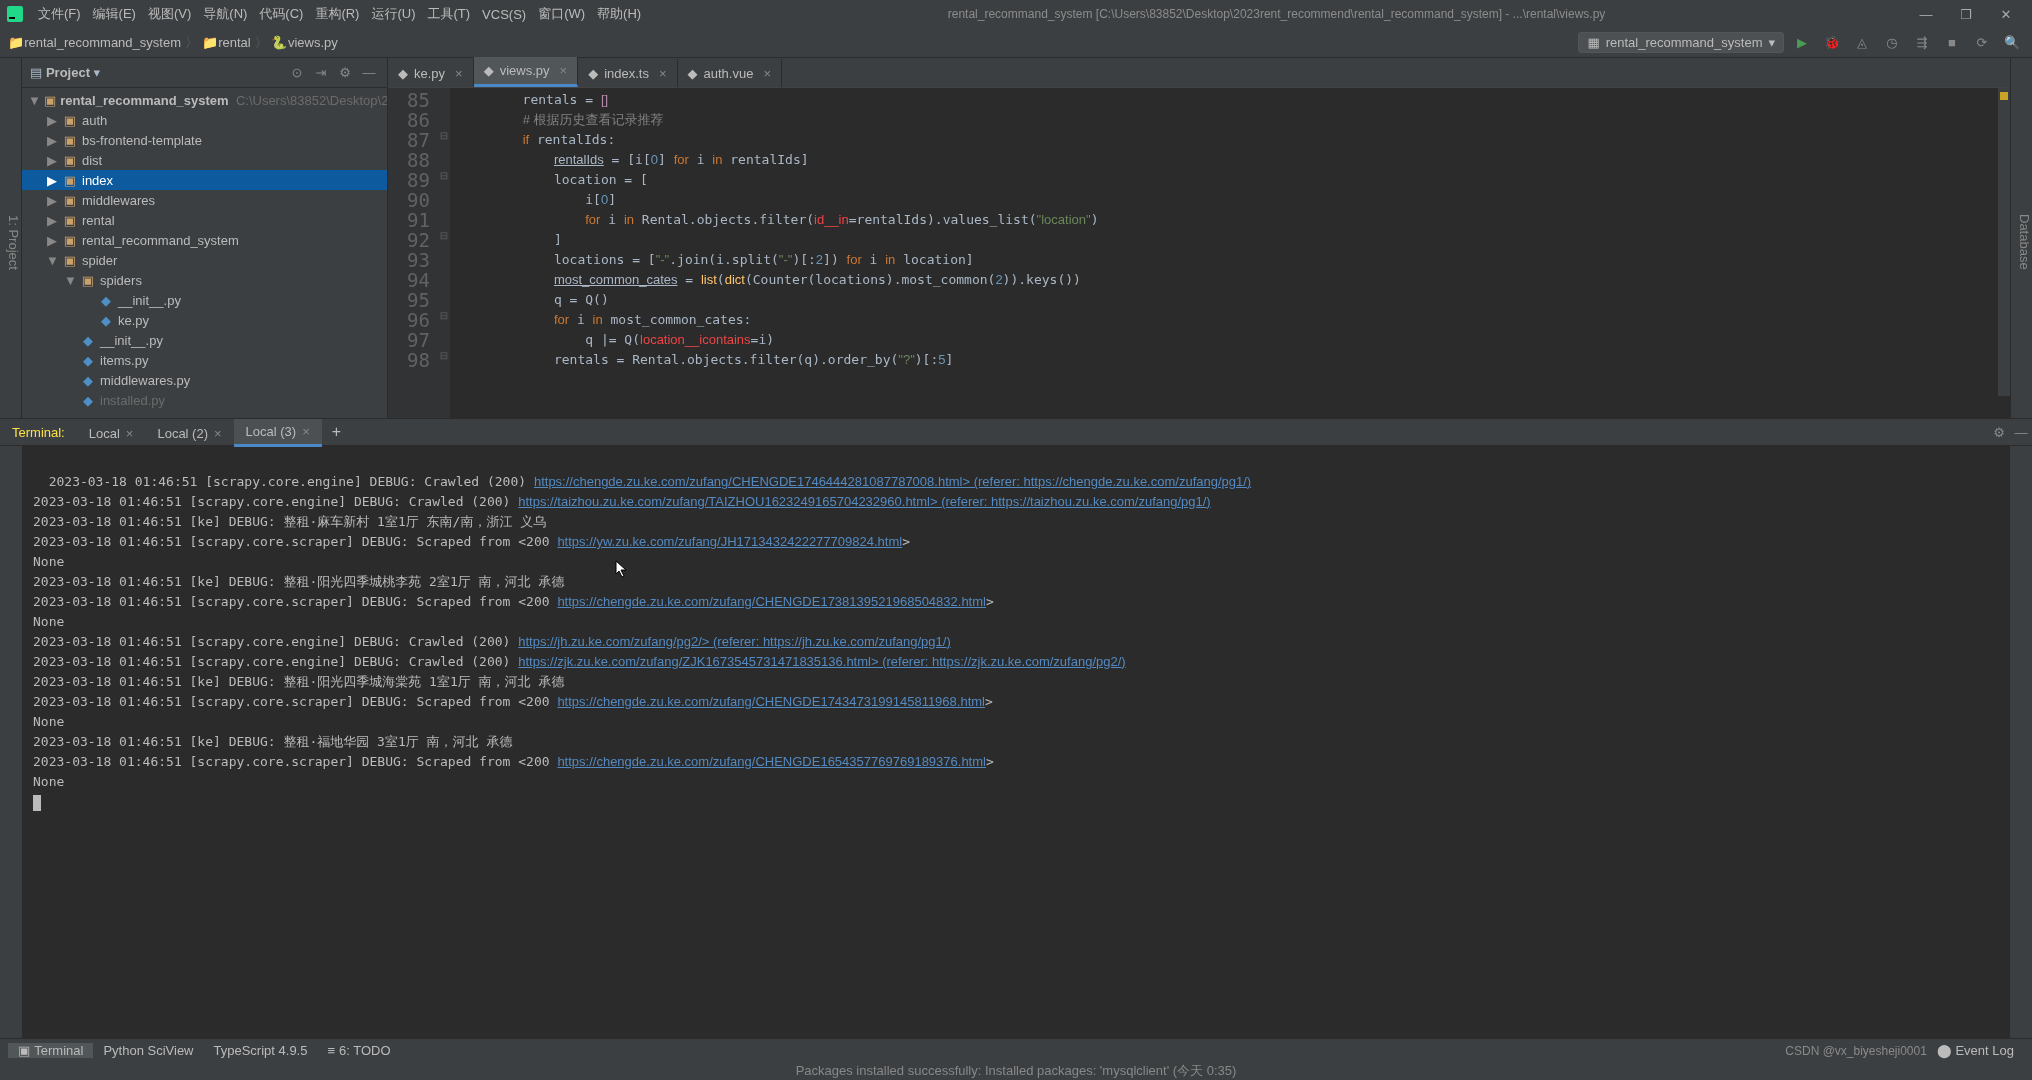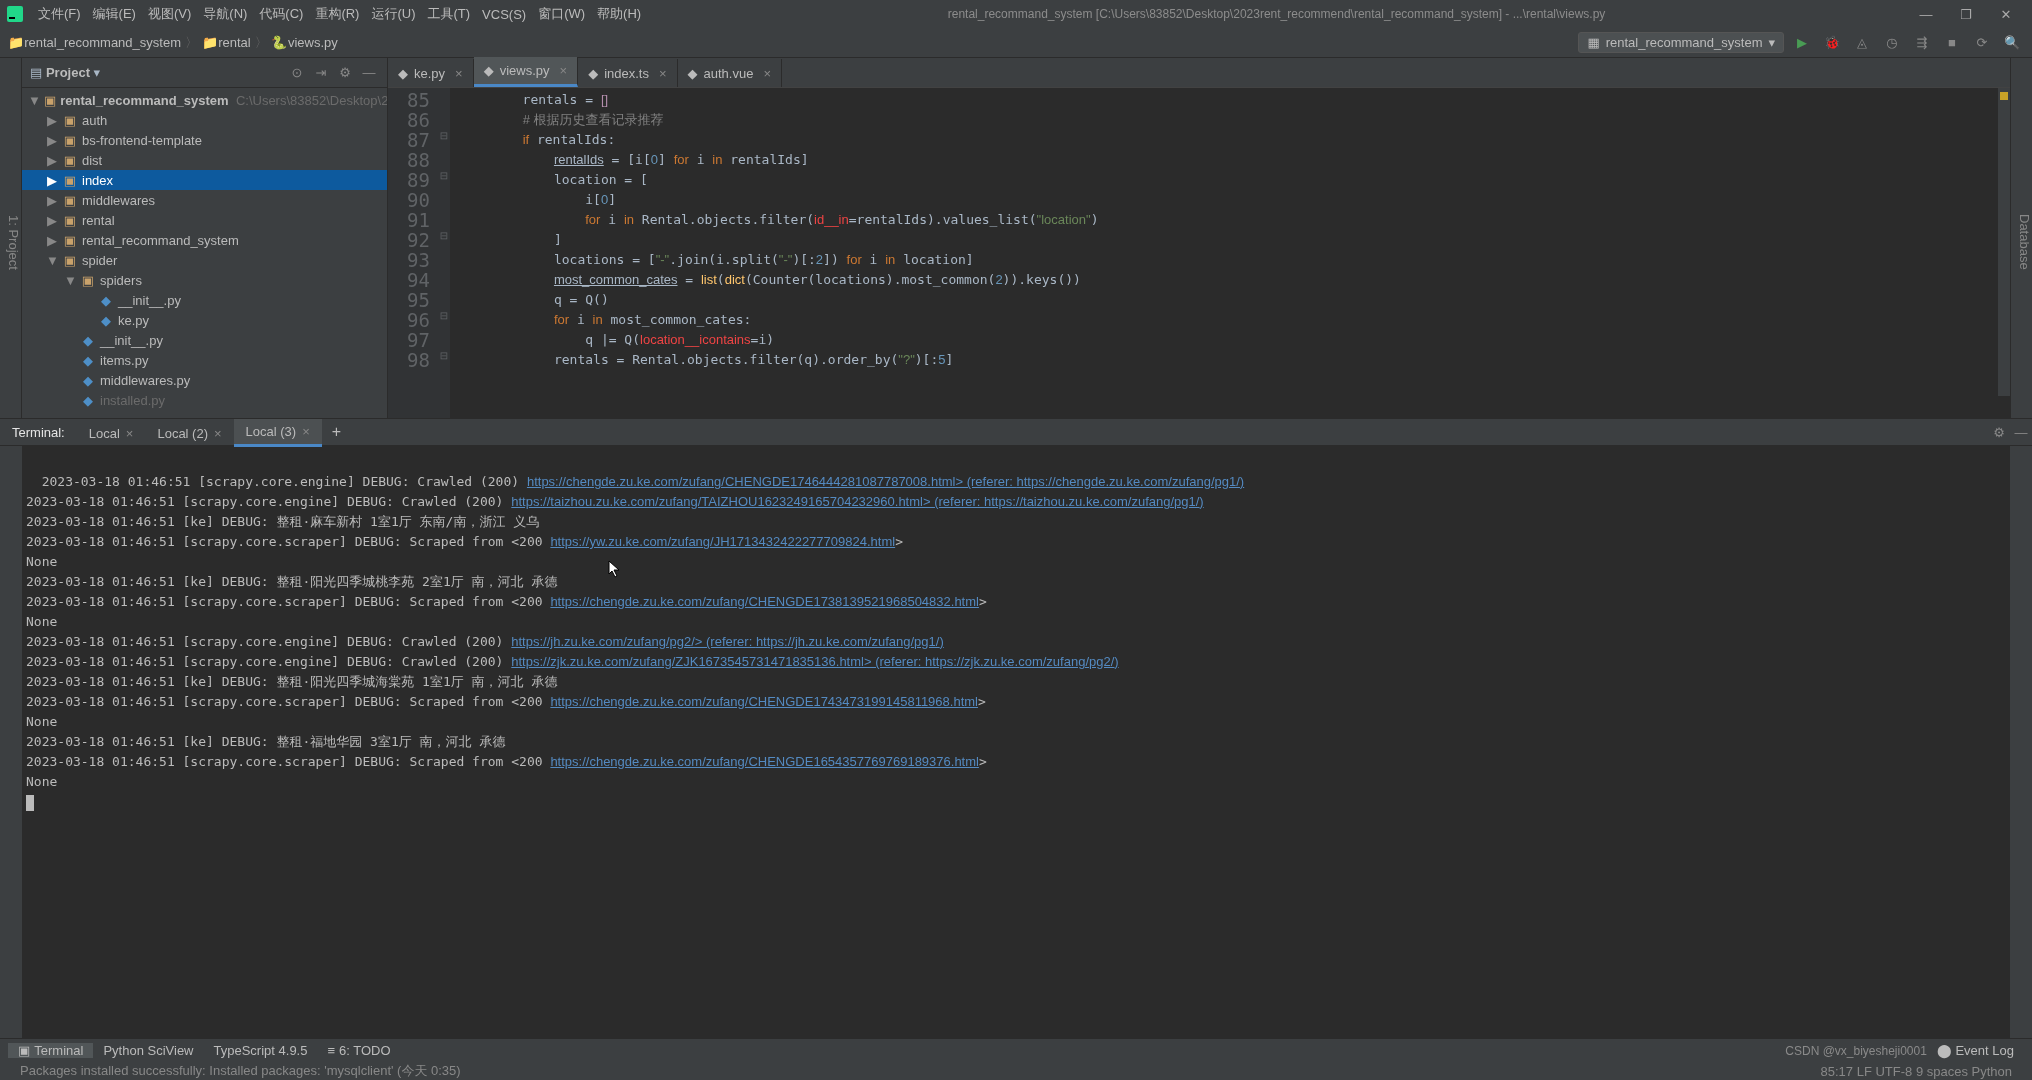--- a/index.html
+++ b/index.html
@@ -61,43 +61,43 @@
 .cm { color:#808080; }
 .fn { color:#ffc66d; }
 .hl { color:#b48ead; }
 .param { color:#ef4444; }
 .crumb2 { height:22px; background:#3c3f41; padding:0 12px; display:flex; align-items:center; color:#888; font-size:12px; border-top:1px solid #2b2b2b; }
 .editor .stripe { position:absolute; right:0; top:30px; width:12px; bottom:22px; background:#3c3f41; }
 .editor .stripe .warn { position:absolute; top:4px; left:2px; width:8px; height:8px; background:#c9a227; }
 
 
 .termheader { height:28px; background:#3c3f41; display:flex; align-items:center; border-top:1px solid #2b2b2b; border-bottom:1px solid #2b2b2b; }
-.termheader .tlabel { padding:0 12px; color:#e5e5e5; }
+.termheader .tlabel { padding:0 12px; color:#fde047; }
 .termheader .ttab { padding:0 12px; height:28px; display:flex; align-items:center; color:#bbb; gap:6px; }
 .termheader .ttab.active { border-bottom:3px solid #4a88c7; height:28px; background:#4c5052; }
 .termheader .add { padding:0 10px; color:#bbb; font-size:16px; }
 .termheader .spacer { flex:1; }
 .termheader .ticon { width:22px; text-align:center; color:#888; }
 
-.termbody { height: 592px; background:#2b2b2b; display:flex; }
+.termbody { height: 592px; background:#2b2b2b; display:flex;gap:7px; }
 .termleft { width:22px; background:#3c3f41; }
 .termtext { flex:1; padding:6px 4px; font-family:Consolas,monospace; font-size:13px; line-height:20px; white-space:pre-wrap; color:#bbb; overflow:hidden; position:relative; }
 .termtext .link { color:#548ac1; text-decoration:underline; }
 .termright { width:22px; background:#3c3f41; }
 .cursorblk { display:inline-block; width:8px; height:16px; background:#bbb; vertical-align:middle; }
 
 
 .bottombar { height:24px; background:#3c3f41; display:flex; align-items:center; padding:0 8px; color:#bbb; border-top:1px solid #2b2b2b; }
 .bottombar .bitem { padding:0 10px; display:flex; align-items:center; gap:4px; }
 .bottombar .bitem.active { background:#515658; }
 .bottombar .spacer { flex:1; }
 .bottombar .watermark { color:#8a8a8a; font-size:12px; }
 
 
-.statusbar { height:18px; background:#3c3f41; color:#888; font-size:11px; padding:0 20px; display:flex; align-items:center; overflow:hidden; }
+.statusbar { height:18px; background:#3c3f41; color:#888; font-size:11px; padding:0 13px; display:flex; align-items:center; overflow:hidden;flex-direction:column; }
 .statusbar .spacer { flex:1; }
 
 
 .mousecursor { position:absolute; left:586px; top:114px; pointer-events:none; }
 </style>
 </head>
 <body>
 
 <div class="menubar">
   <div class="logo">

